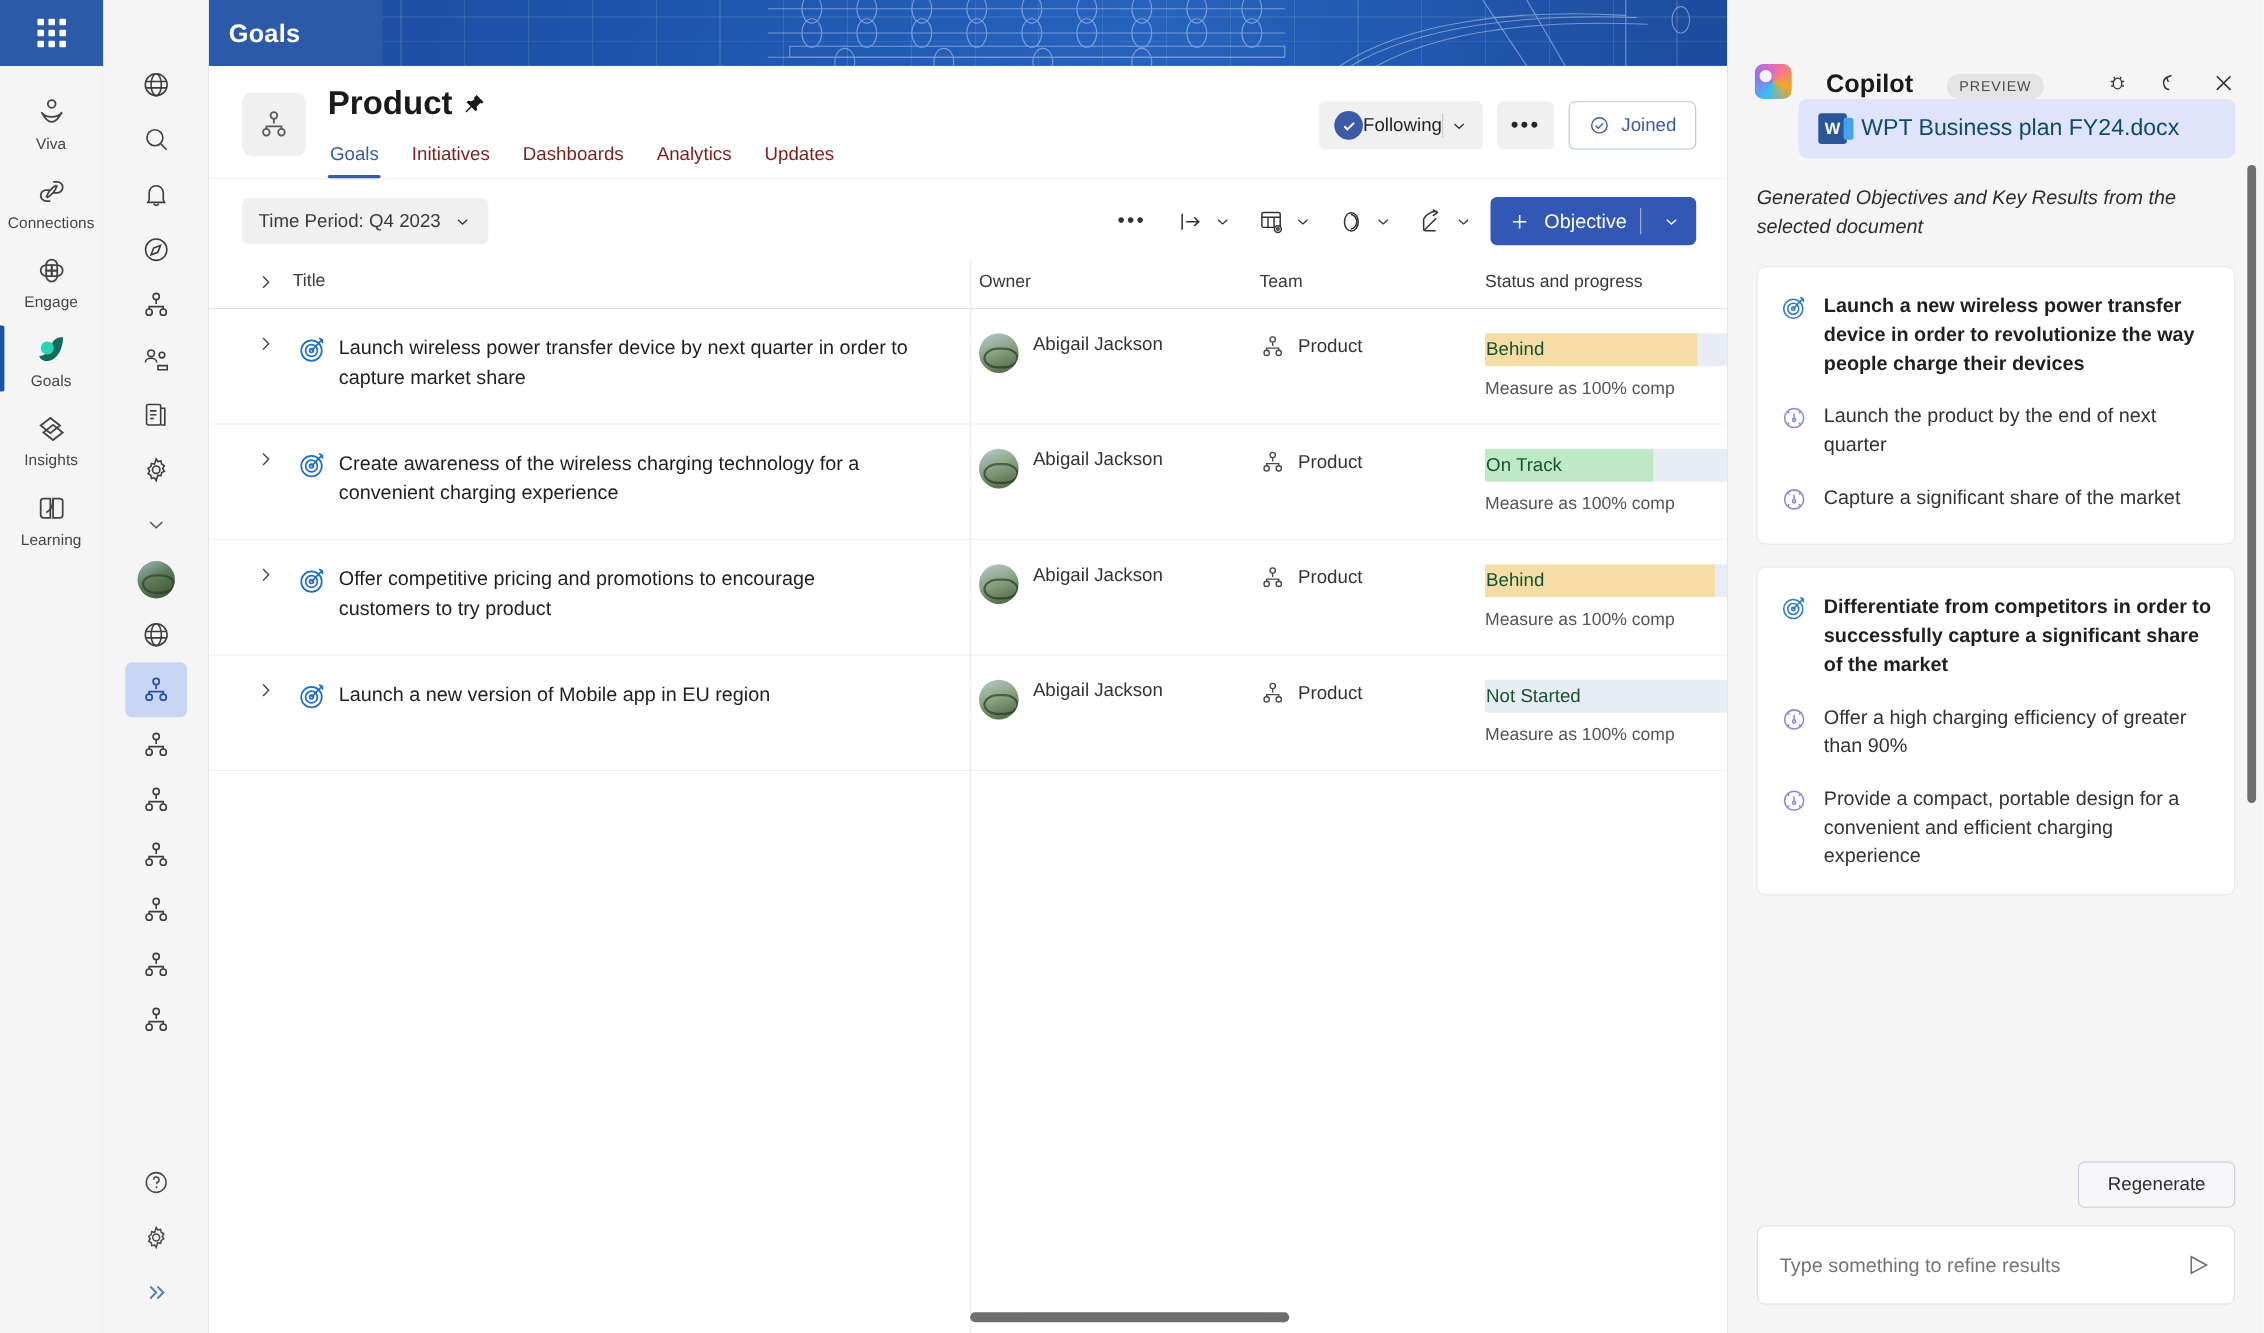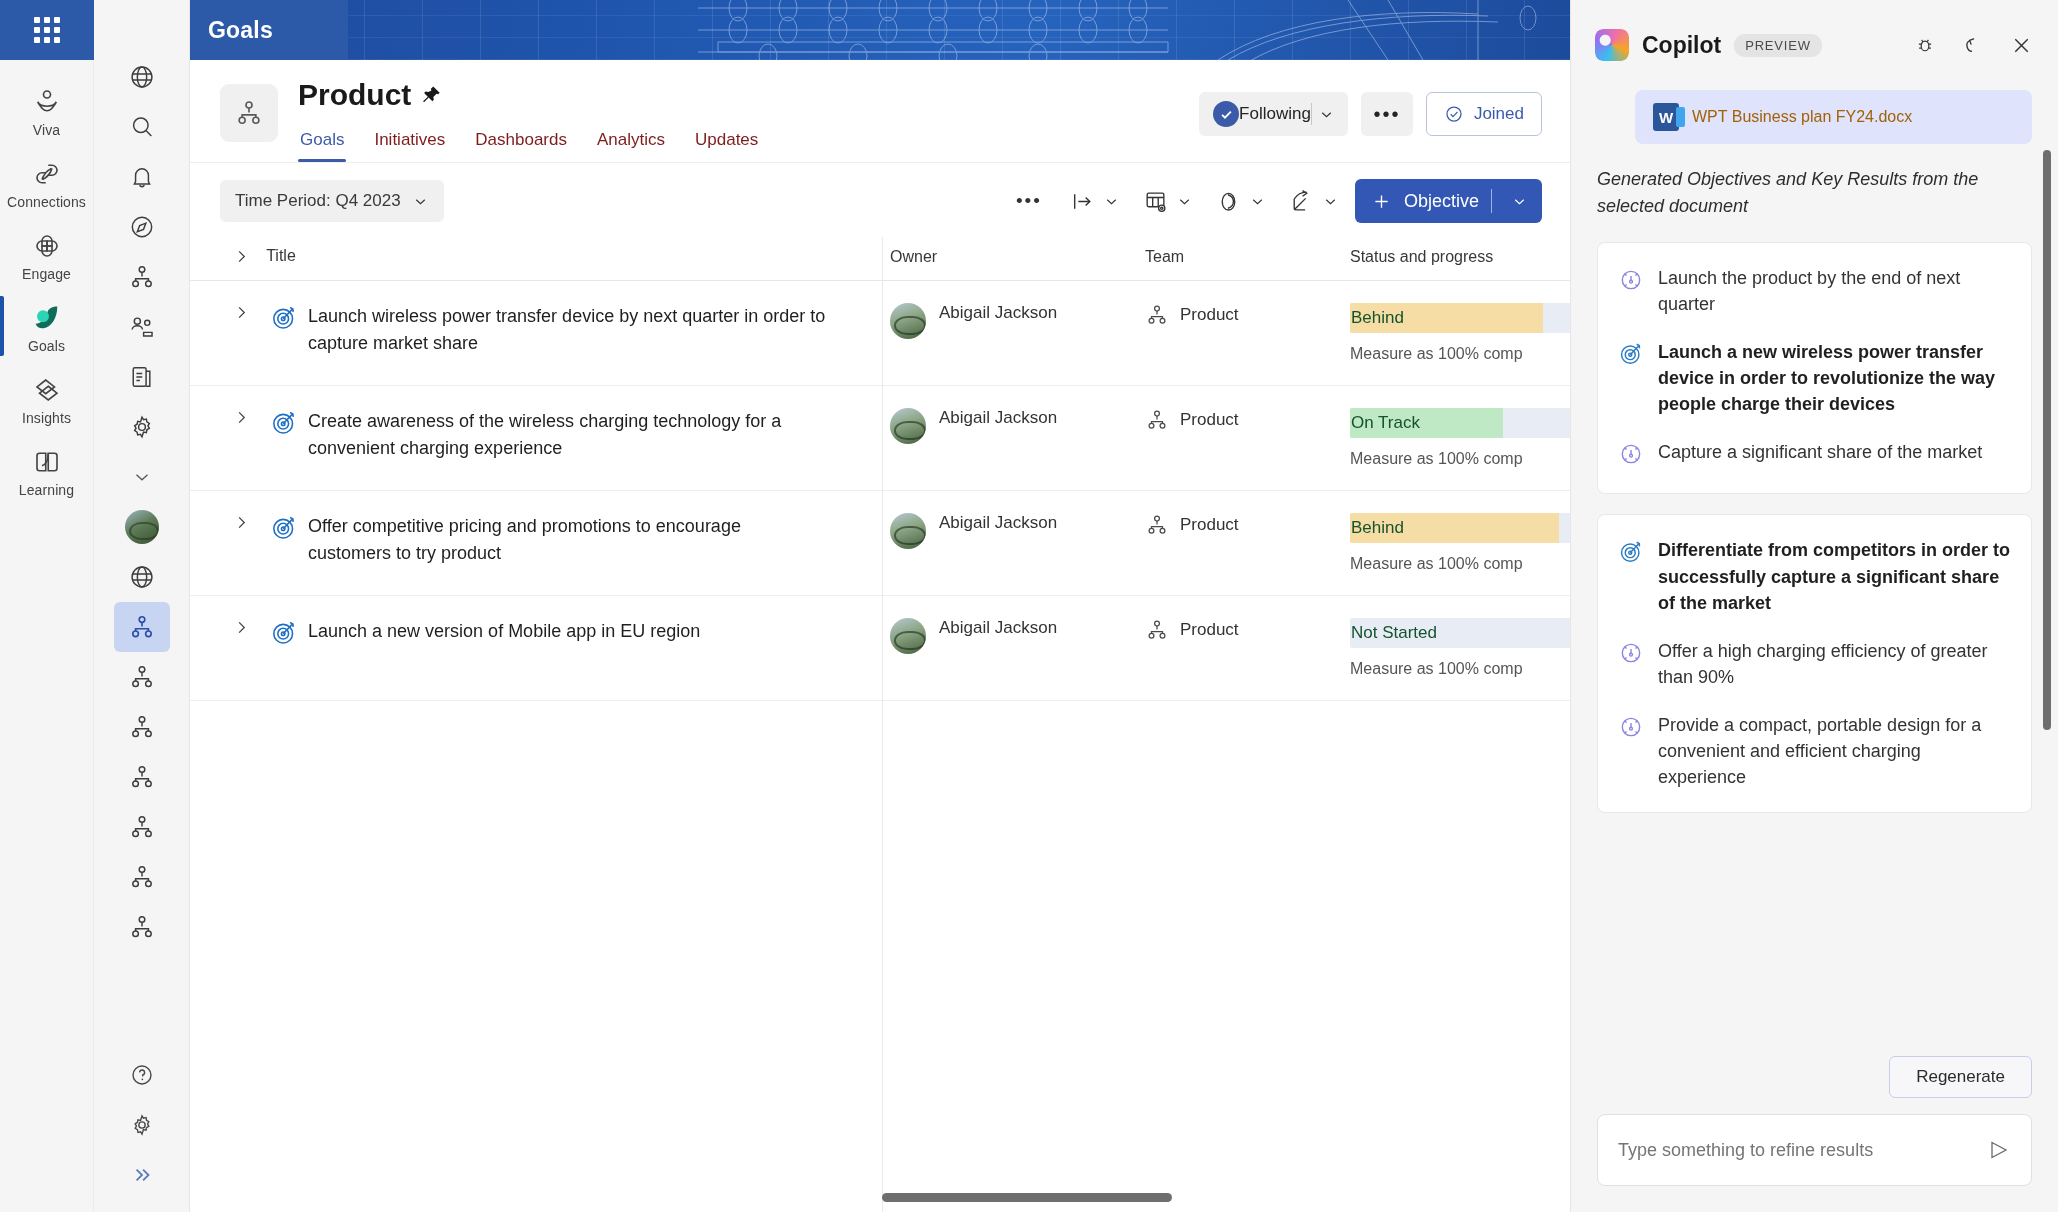--- a/index.html
+++ b/index.html
@@ -192,21 +192,21 @@
   .hscroll i { display:block; position:absolute; left:0; top:0; width:290px; height:9px; background:#6e6e6e; border-radius:5px; }
   .vsep-main { position: absolute; left: 692px; top: 0; bottom: 0; width: 1px; background: #e9e9e9; }
 
   
   .copilot {
     width: 488px; flex: 0 0 488px; background: #f5f5f5;
     display: flex; flex-direction: column; position: relative;
     border-left: 1px solid #e6e6e6;
   }
   .cp-head {
-    height: 90px; display: flex; align-items: center; padding: 0 22px 0 24px; gap: 13px;
+    height: 90px; display: flex; align-items: flex-end; padding: 0 22px 0 24px; gap: 31px;
     flex: 0 0 90px;
   }
   .cp-logo {
     width: 34px; height: 32px; border-radius: 8px; flex: 0 0 34px;
     background: conic-gradient(from 200deg at 50% 50%, #36c0f0, #9a6ef0, #f06fa8, #f5a623, #36c0f0);
     -webkit-mask: radial-gradient(circle at 30% 35%, transparent 0 5px, #000 6px);
             mask: radial-gradient(circle at 30% 35%, transparent 0 5px, #000 6px);
   }
   .cp-title { font-size: 23px; font-weight: bold; color: #1b1a19; }
   .cp-preview {
@@ -221,21 +221,21 @@
     background: #dfe3fb; border-radius: 8px; padding: 13px 18px; display: flex;
     align-items: center; gap: 13px; margin-left: 38px; margin-bottom: 22px; cursor: pointer;
   }
   .word-ico {
     width: 26px; height: 28px; flex: 0 0 26px; border-radius: 3px;
     background: linear-gradient(180deg,#2b579a 0%, #2b579a 100%); position: relative;
     display: flex; align-items: center; justify-content: center; color: #fff;
     font-size: 15px; font-weight: bold;
   }
   .word-ico::after { content:""; position:absolute; right:-6px; top:4px; width:9px; height:20px; background:#41a5ee; border-radius:2px; }
-  .doc-name { font-size: 16px; color: #a16207; }
+  .doc-name { font-size: 21px; color: #0c4a6e; }
   .cp-intro { font-size: 18px; color: #2d2d2d; line-height: 1.5; margin-bottom: 22px; font-style: italic; }
   .okr-card {
     background: #fff; border: 1px solid #e8e8e8; border-radius: 8px; padding: 22px 20px;
     margin-bottom: 20px;
   }
   .okr-row { display: flex; gap: 14px; margin-bottom: 22px; }
   .okr-row:last-child { margin-bottom: 0; }
   .okr-ico { flex: 0 0 26px; padding-top: 2px; }
   .okr-obj { font-size: 18px; font-weight: bold; color: #1f1f1f; line-height: 1.45; }
   .okr-kr { font-size: 18px; color: #333; line-height: 1.45; }
@@ -918,39 +918,39 @@
       <div class="doc-chip">
         <span class="word-ico">W</span>
         <span class="doc-name">WPT Business plan FY24.docx</span>
       </div>
 
       <div class="cp-intro">Generated Objectives and Key Results from the selected document</div>
 
       <div class="okr-card">
         <div class="okr-row">
           <span class="okr-ico">
+            <svg width="26" height="26" viewBox="0 0 24 24" fill="none" stroke="#2b7cc4" stroke-width="1.35">
+              <circle cx="11.3" cy="12.6" r="8"></circle>
+                <circle cx="11.3" cy="12.6" r="4.6"></circle>
+                <circle cx="11.3" cy="12.6" r="1.4"></circle>
+              <path d="M11.3 12.6L19 4.6M17.2 3l2.4 1.2.3 2.6"></path>
+            </svg>
+          </span>
+          <span class="okr-obj">Launch a new wireless power transfer device in order to revolutionize the way people charge their devices</span>
+        </div>
+        <div class="okr-row">
+          <span class="okr-ico">
             <svg width="26" height="26" viewBox="0 0 24 24" fill="none" stroke="#8b85e0" stroke-width="1.3">
               <circle cx="12" cy="12" r="8"></circle>
                 <path d="M12 12V8.2"></path>
                 <circle cx="12" cy="13.6" r="1.3"></circle>
               <path d="M6.6 6.6l1.3 1.3M17.4 6.6l-1.3 1.3M6.6 17.4l1.3-1.3M17.4 17.4l-1.3-1.3"></path>
             </svg>
           </span>
           <span class="okr-kr">Launch the product by the end of next quarter</span>
-        </div>
-        <div class="okr-row">
-          <span class="okr-ico">
-            <svg width="26" height="26" viewBox="0 0 24 24" fill="none" stroke="#2b7cc4" stroke-width="1.35">
-              <circle cx="11.3" cy="12.6" r="8"></circle>
-                <circle cx="11.3" cy="12.6" r="4.6"></circle>
-                <circle cx="11.3" cy="12.6" r="1.4"></circle>
-              <path d="M11.3 12.6L19 4.6M17.2 3l2.4 1.2.3 2.6"></path>
-            </svg>
-          </span>
-          <span class="okr-obj">Launch a new wireless power transfer device in order to revolutionize the way people charge their devices</span>
         </div>
         <div class="okr-row">
           <span class="okr-ico">
             <svg width="26" height="26" viewBox="0 0 24 24" fill="none" stroke="#8b85e0" stroke-width="1.3">
               <circle cx="12" cy="12" r="8"></circle>
                 <path d="M12 12V8.2"></path>
                 <circle cx="12" cy="13.6" r="1.3"></circle>
               <path d="M6.6 6.6l1.3 1.3M17.4 6.6l-1.3 1.3M6.6 17.4l1.3-1.3M17.4 17.4l-1.3-1.3"></path>
             </svg>
           </span>

